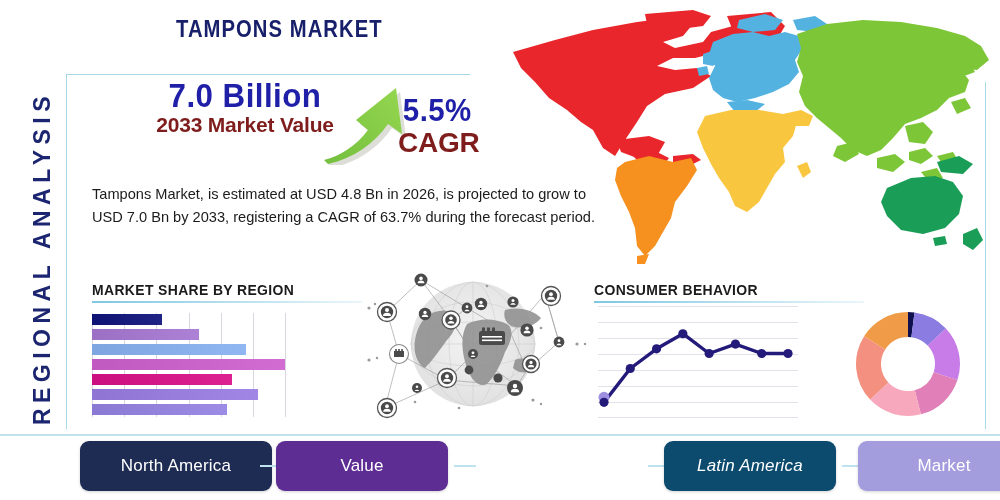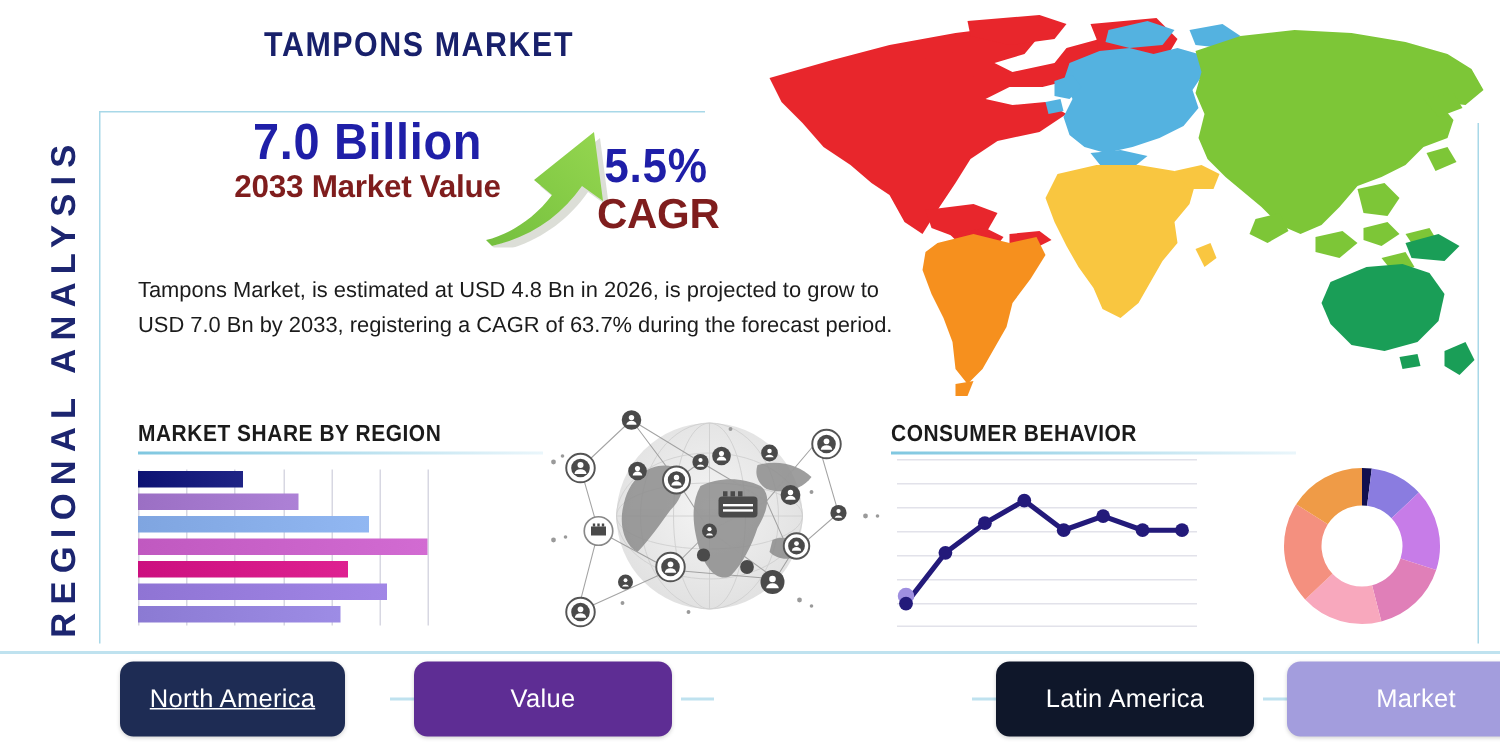--- a/index.html
+++ b/index.html
@@ -445,30 +445,30 @@
         <path d="M104.45493884734799,71.06888370749726 A52,52 0 0 1 67.93187413257245,105.36632437868882 L61.71462695345108,81.15174535047304 A27,27 0 0 0 80.67852593996915,63.34345884812358 Z" fill="#e07fb8"></path>
         <path d="M67.93187413257245,105.36632437868882 A52,52 0 0 1 17.09363137408659,90.59644950829181 L35.31784705962188,73.48277186007459 A27,27 0 0 0 61.71462695345108,81.15174535047304 Z" fill="#f8a8bd"></path>
         <path d="M17.09363137408659,90.59644950829181 A52,52 0 0 1 11.094947873895208,27.137006661092187 L32.20314601144559,40.5326765355671 A27,27 0 0 0 35.31784705962188,73.48277186007459 Z" fill="#f4907f"></path>
         <path d="M11.094947873895208,27.137006661092187 A52,52 0 0 1 54.99999999999999,3 L54.99999999999999,28 A27,27 0 0 0 32.20314601144559,40.5326765355671 Z" fill="#ef9b47"></path>
       </svg>
   </div>
 
   <div class="bottom-rule"></div>
 
   <div class="regions">
-      <div class="region-btn" style="left: 0px; width: 150px; background: rgb(30, 44, 84); text-decoration: underline;">
+      <div class="region-btn" style="left: 0px; width: 192px; background: rgb(30, 44, 84);">
         <span>North America</span>
       </div>
       <div class="region-connector" style="left: 180px;"></div>
       <div class="region-btn" style="left: 196px; width: 172px; background: rgb(94, 45, 148);">
         <span>Value</span>
       </div>
       <div class="region-connector" style="left: 374px;"></div>
       <div class="region-connector" style="left: 568px;"></div>
-      <div class="region-btn" style="left: 584px; width: 172px; background: #0f172a;">
+      <div class="region-btn" style="left: 584px; width: 172px; background: #0c4a6e; font-style: italic;">
         <span>Latin America</span>
       </div>
       <div class="region-connector" style="left: 762px;"></div>
       <div class="region-btn" style="left: 778px; width: 172px; background: rgb(163, 157, 221);">
         <span>Market</span>
       </div>
     </div>
 
 </div>
 

